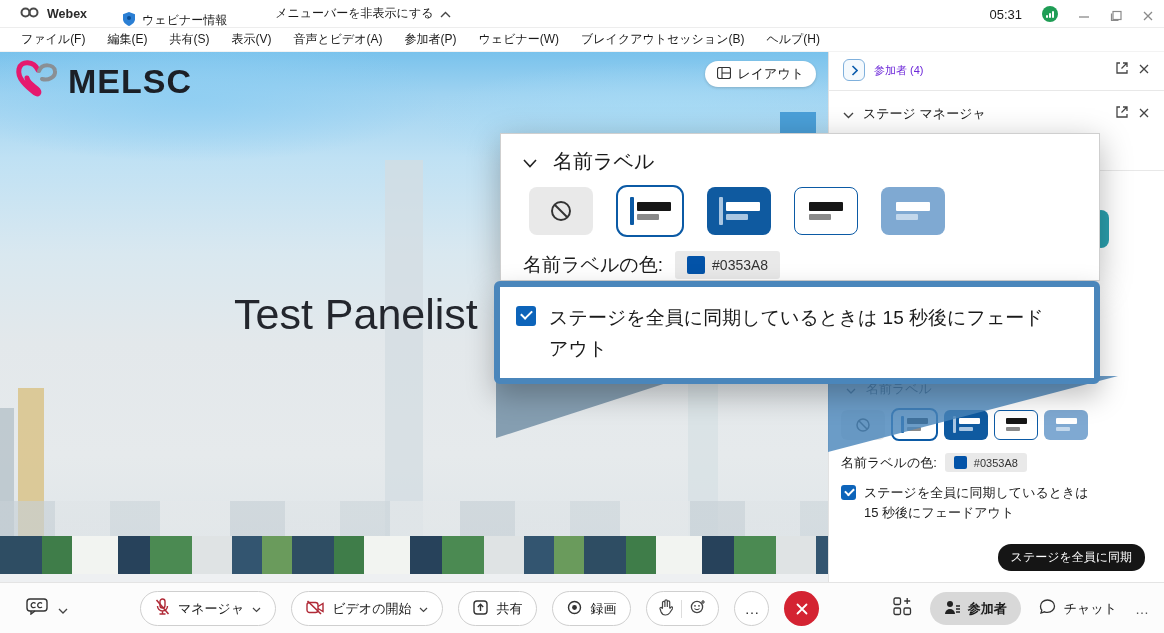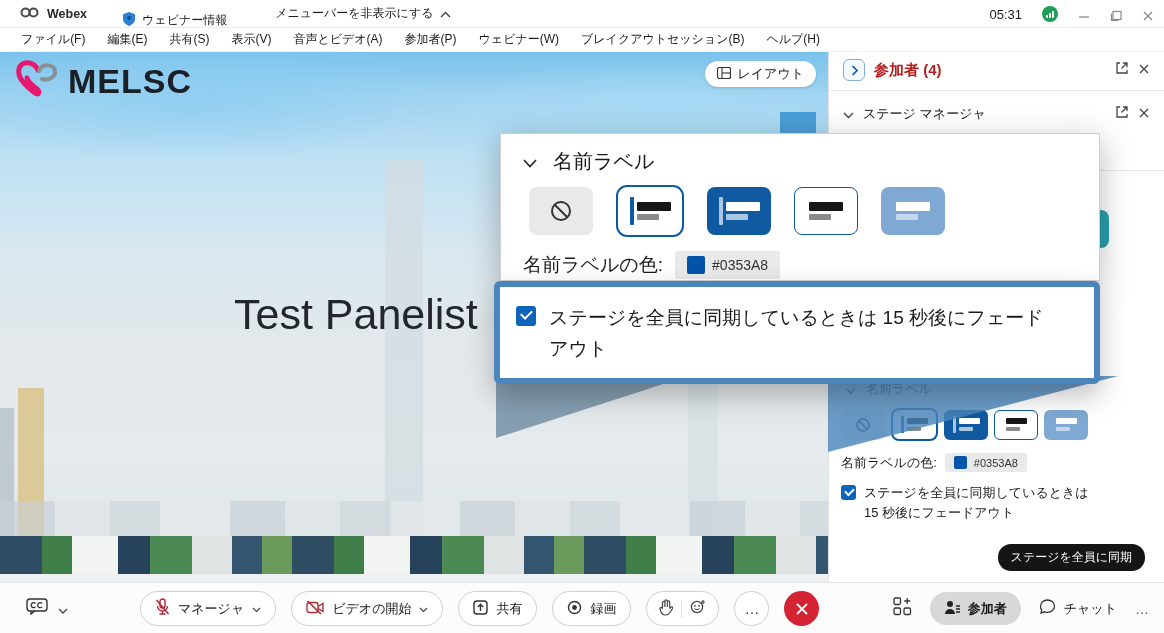--- a/index.html
+++ b/index.html
@@ -51,21 +51,21 @@
     display:flex; align-items:center; gap:7px; padding:4px 11px 4px 8px; box-shadow:0 1px 2px rgba(0,0,0,.2); }
   .name-label-bar { width:3px; height:15px; background:#1f5faa; border-radius:1px; }
   .name-label-text { font-size:14px; color:#1d1d1d; }
 
   
   .sidebar { position:absolute; top:52px; left:828px; width:336px; height:530px; background:#fff; border-left:1px solid #e2e2e2; }
   .panel-header { position:absolute; left:0; width:100%; height:32px; display:flex; align-items:center; padding:0 14px; gap:9px; }
   .ph1 { top:2px; } .ph2 { top:46px; }
   .chev-box { width:22px; height:22px; border:1.5px solid #7fb0dc; border-radius:6px; background:#f4f9fd;
     display:flex; align-items:center; justify-content:center; }
-  .panel-title { font-size:15px; font-weight:bold; color:#b91c1c; }
+  .panel-title { font-size:11px; font-weight:normal; color:#6d28d9; }
   .panel-title2 { font-size:13px; color:#1a1a1a; }
   .ph-spacer { flex:1; }
   .sb-divider { position:absolute; left:0; width:100%; height:1px; background:#e8e8e8; }
   .toggle-peek { position:absolute; left:264px; top:158px; width:16px; height:38px; border-radius:9px; background:#2aa0ae; }
 
   .mini-section { position:absolute; left:0; top:322px; width:100%; }
   .mini-head { display:flex; align-items:center; gap:10px; padding:6px 0 6px 17px; font-size:13px; color:#3f4a56; }
   .mini-row { display:flex; align-items:center; gap:6px; padding:4px 0 0 12px; }
   .mini-color-row { display:flex; align-items:center; gap:8px; padding:12px 0 0 12px; font-size:13px; color:#1a1a1a; }
   .mini-check-row { display:flex; align-items:flex-start; gap:8px; padding:11px 0 0 12px; font-size:13px; color:#1a1a1a; line-height:20px; }

